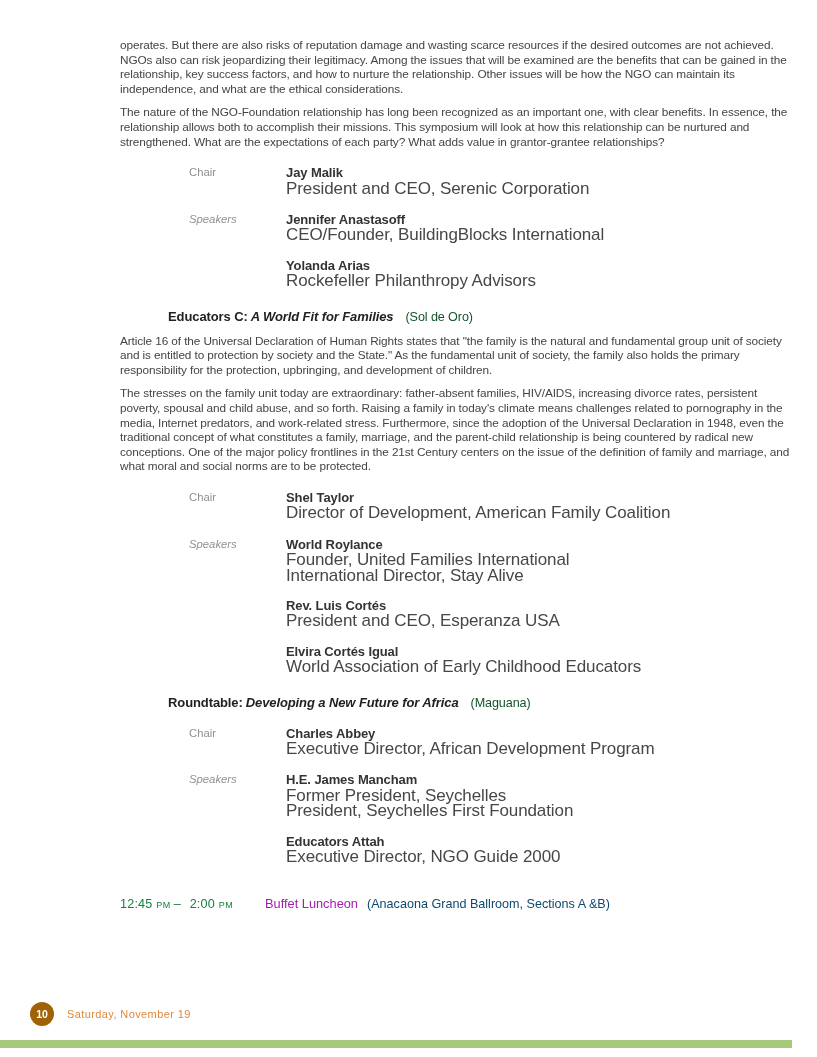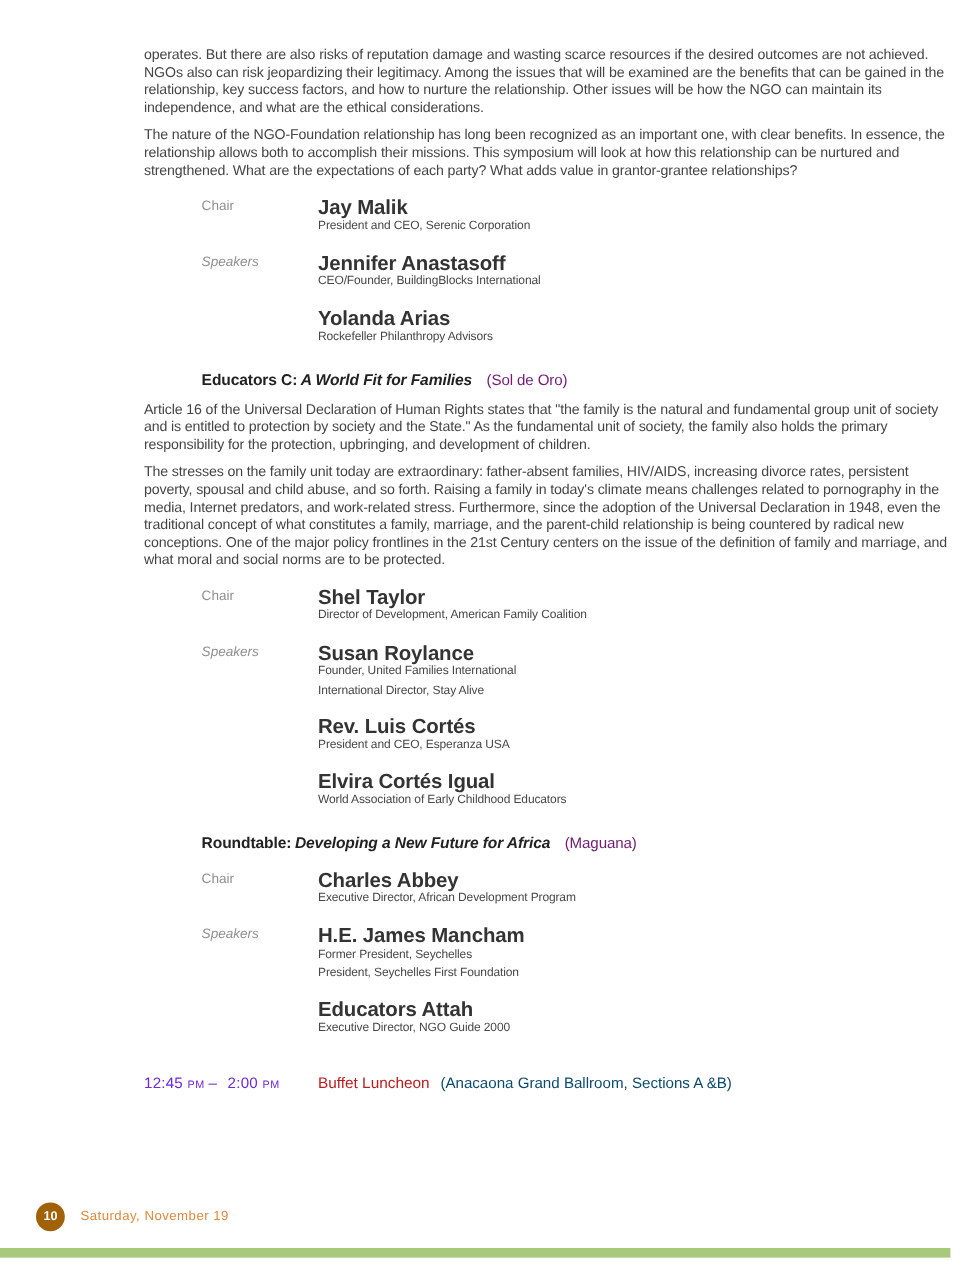--- a/index.html
+++ b/index.html
@@ -23,73 +23,74 @@
     letter-spacing: -0.1px;
     color: #444444;
     margin-bottom: 9px;
     text-align: left;
   }
   .people { margin: 16px 0 6px 48px; }
   .person-row {
     display: grid;
     grid-template-columns: 97px 1fr;
     margin-bottom: 16px;
+    margin-left: 21px;
   }
   .role-label {
     font-size: 11.3px;
     color: #909090;
     padding-top: 1px;
   }
   .role-label.speakers { font-style: italic; }
   .person { margin-bottom: 15px; }
   .persons .person:last-child { margin-bottom: 0; }
   .person-name {
-    font-size: 17px;
+    font-size: 13px;
     font-weight: 700;
     color: #333333;
     line-height: 15.4px;
     letter-spacing: -0.1px;
   }
   .person-title {
-    font-size: 10px;
+    font-size: 17px;
     color: #474747;
     line-height: 15.4px;
     letter-spacing: -0.1px;
   }
   .session-heading {
     margin: 20px 0 10px 48px;
     font-size: 13px;
     font-weight: 700;
     color: #222222;
     letter-spacing: -0.1px;
   }
   .h-prefix { font-weight: 700; }
   .h-title { font-style: italic; font-weight: 700; margin-left: 3px; }
   .h-venue {
     font-weight: 400;
     font-style: normal;
-    color: #701a75;
+    color: #14532d;
     margin-left: 12px;
     font-size: 12.6px;
   }
   .luncheon-row {
     display: grid;
     grid-template-columns: 145px 1fr;
     margin-top: 30px;
     align-items: baseline;
   }
   .luncheon-time {
     font-size: 12.6px;
-    color: #6d28d9;
+    color: #15803d;
     letter-spacing: 0.2px;
     white-space: nowrap;
   }
   .sc { font-size: 9px; letter-spacing: 0.5px; }
   .dash { margin: 0 5px 0 3px; }
-  .luncheon-label { font-size: 12.8px; color: #b91c1c; }
+  .luncheon-label { font-size: 12.8px; color: #a21caf; }
   .luncheon-venue { font-size: 12.6px; color: #0c4a6e; margin-left: 9px; }
   .page-footer {
     position: absolute;
     left: 30px;
     top: 1002px;
     display: flex;
     align-items: center;
   }
   .page-number-badge {
     width: 24px;
@@ -166,21 +167,21 @@
           <div class="person">
             <div class="person-name">Shel Taylor</div>
             <div class="person-title">Director of Development, American Family Coalition</div>
           </div>
         </div>
       </div>
       <div class="person-row">
         <div class="role-label speakers">Speakers</div>
         <div class="persons">
           <div class="person">
-            <div class="person-name">Susan Roylance</div>
+            <div class="person-name">World Roylance</div>
             <div class="person-title">Founder, United Families International</div>
             <div class="person-title">International Director, Stay Alive</div>
           </div>
           <div class="person">
             <div class="person-name">Rev. Luis Cortés</div>
             <div class="person-title">President and CEO, Esperanza USA</div>
           </div>
           <div class="person">
             <div class="person-name">Elvira Cortés Igual</div>
             <div class="person-title">World Association of Early Childhood Educators</div>

